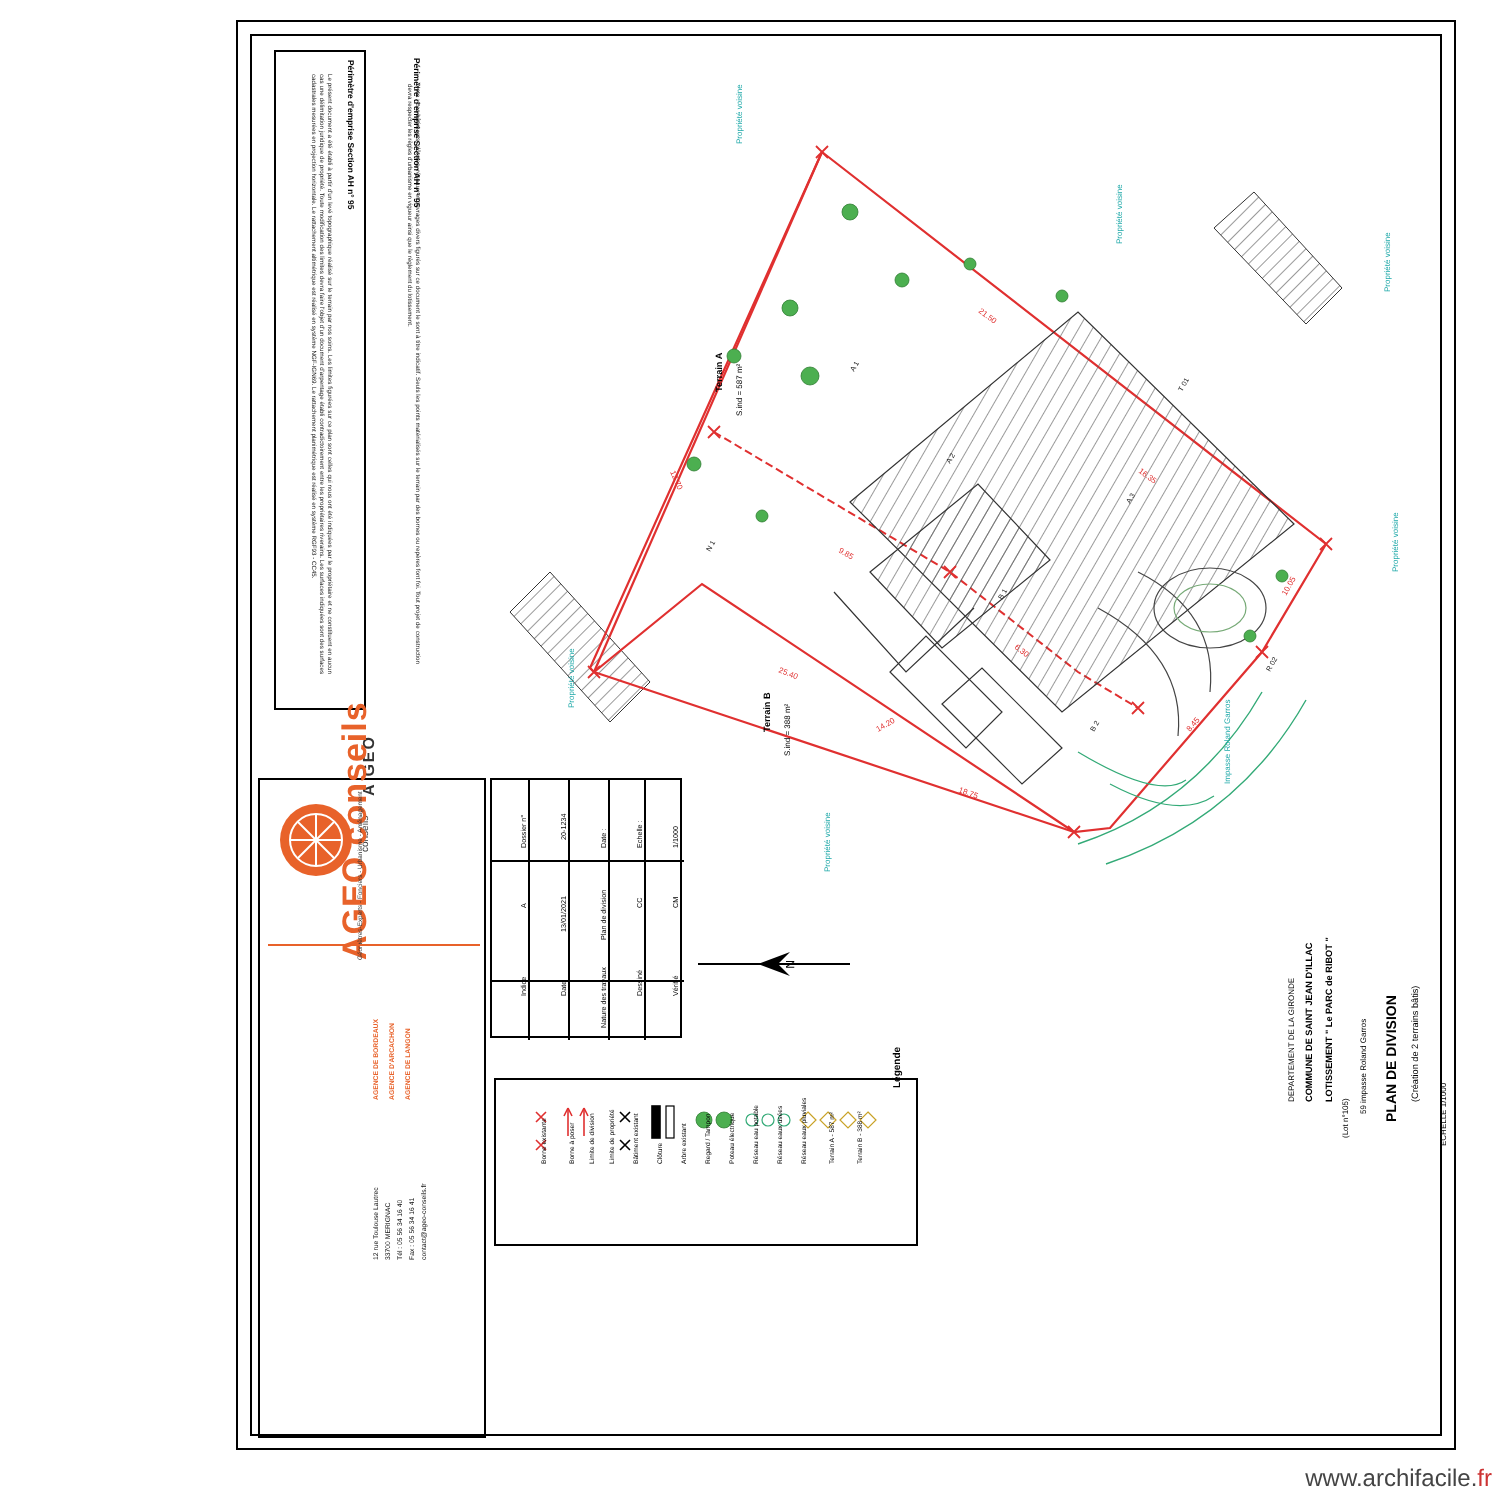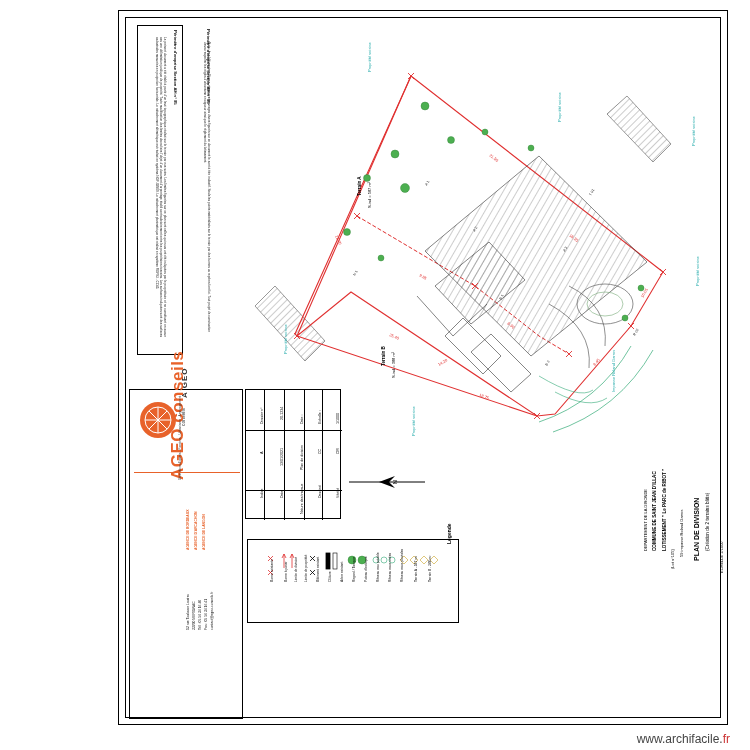--- a/index.html
+++ b/index.html
@@ -73,21 +73,21 @@
     font-size:17px;font-weight:bold;letter-spacing:.5px;
   }
   
   .leg-txt{font-size:3.3px;line-height:4.4px;}
   
   .ttl{font-size:7px;font-weight:bold;}
   .ttl-s{font-size:4.6px;}
   .ttl-xs{font-size:4px;}
   
   #wm{
-    position:absolute;right:20px;bottom:4px;
+    position:absolute;right:4px;bottom:4px;
     font-size:12px;color:#444;
   }
   #wm .fr{color:#c33;}
   .lbl{font-size:4px;}
   .lbl-b{font-size:4.6px;font-weight:bold;}
   .redtxt{fill:#e03030;}
 </style>
 </head>
 <body>
 

